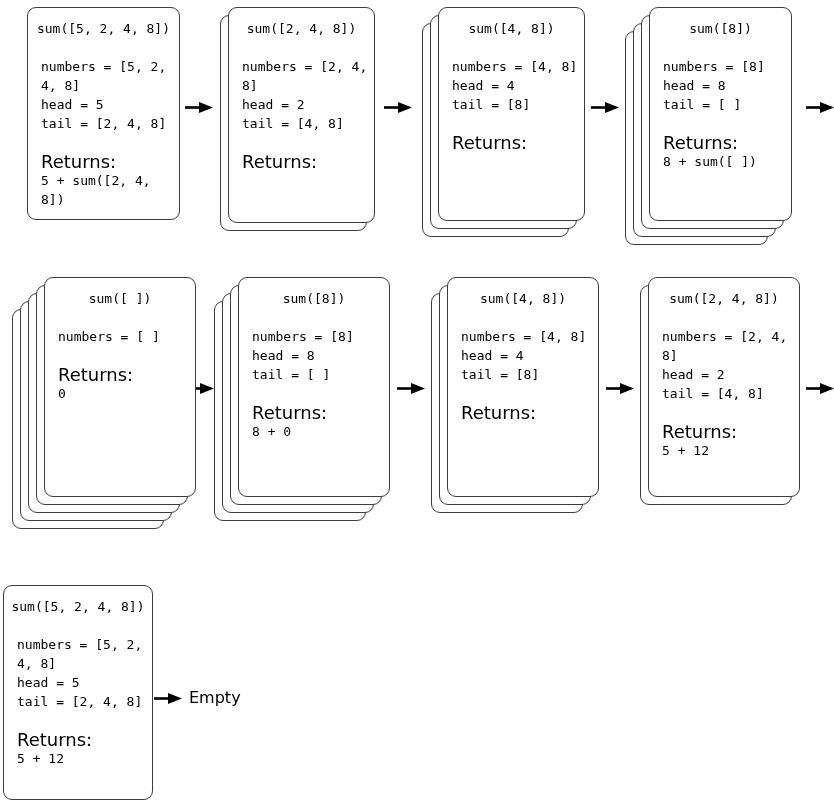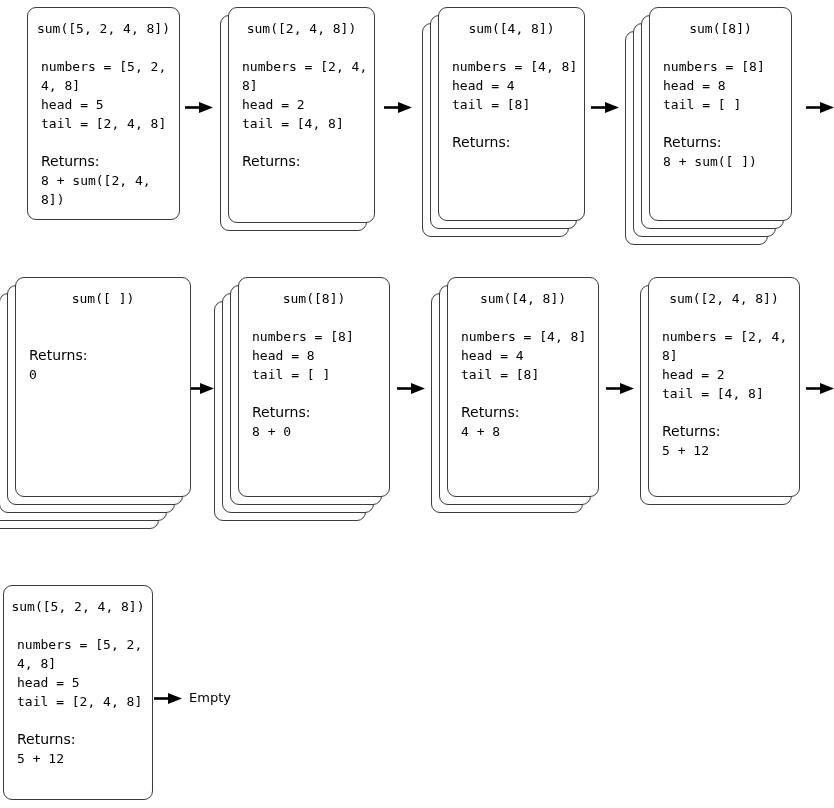--- a/index.html
+++ b/index.html
@@ -33,21 +33,21 @@
     white-space: pre;
   }
   .card-line {
     height: 19px; line-height: 19px;
     padding-left: 13px; padding-right: 4px;
     font-size: 13px;
     white-space: pre;
   }
   .card-line.label {
     font-family: "DejaVu Sans", sans-serif;
-    font-size: 14px;
+    font-size: 18px;
   }
 
   .arrow { position: absolute; width: 28px; height: 13px; }
   
   #a-0-0 { left: 185px; top: 101px; }
   #a-0-1 { left: 384px; top: 101px; }
   #a-0-2 { left: 591px; top: 101px; }
   #a-0-3 { left: 806px; top: 101px; }
   
   #a-1-0 { left: 186px; top: 382px; }
@@ -55,51 +55,51 @@
   #a-1-2 { left: 606px; top: 382px; }
   #a-1-3 { left: 806px; top: 382px; }
   
   #a-2-0 { left: 154px; top: 692px; }
 
   
   #s-0-0 { left: 27px;  top: 7px;   width: 153px; height: 213px; }
   #s-0-1 { left: 228px; top: 7px;   width: 147px; height: 216px; }
   #s-0-2 { left: 438px; top: 7px;   width: 147px; height: 214px; }
   #s-0-3 { left: 649px; top: 7px;   width: 143px; height: 214px; }
-  #s-1-0 { left: 15px;  top: 277px; width: 152px; height: 220px; padding-left: 24px; }
+  #s-1-0 { left: 44px;  top: 277px; width: 152px; height: 220px; }
   #s-1-1 { left: 238px; top: 277px; width: 152px; height: 220px; }
   #s-1-2 { left: 447px; top: 277px; width: 152px; height: 220px; }
   #s-1-3 { left: 648px; top: 277px; width: 152px; height: 220px; }
   #s-2-0 { left: 3px;   top: 585px; width: 150px; height: 215px; }
 
   .empty-label {
     position: absolute;
     left: 189px; top: 688px;
     font-family: "DejaVu Sans", sans-serif;
-    font-size: 13px;
+    font-size: 16px;
     line-height: 19px;
     color: #000000;
   }
 </style>
 </head>
 <body style="--line: #3c3c3c; background: rgb(255, 255, 255); color: rgb(0, 0, 0);">
 
 <div id="canvas">
 
   <div class="stack" id="s-0-0">
       <div class="card">
         <div class="card-title">sum([5, 2, 4, 8])</div>
         <div class="card-line blank"></div>
         <div class="card-line code">numbers = [5, 2,</div>
         <div class="card-line code">4, 8]</div>
         <div class="card-line code">head = 5</div>
         <div class="card-line code">tail = [2, 4, 8]</div>
         <div class="card-line blank"></div>
         <div class="card-line label">Returns:</div>
-        <div class="card-line code">8 + sum([2, 4,</div>
+        <div class="card-line code">5 + sum([2, 4,</div>
         <div class="card-line code">8])</div>
       </div>
     </div>
   <div class="stack" id="s-0-1">
       <div class="layer" style="left: -8px; top: 8px; z-index: 4;"></div>
       <div class="card">
         <div class="card-title">sum([2, 4, 8])</div>
         <div class="card-line blank"></div>
         <div class="card-line code">numbers = [2, 4,</div>
         <div class="card-line code">8]</div>
@@ -139,20 +139,21 @@
     </div>
 
   <div class="stack" id="s-1-0">
       <div class="layer" style="left: -32px; top: 32px; z-index: 1;"></div>
       <div class="layer" style="left: -24px; top: 24px; z-index: 2;"></div>
       <div class="layer" style="left: -16px; top: 16px; z-index: 3;"></div>
       <div class="layer" style="left: -8px; top: 8px; z-index: 4;"></div>
       <div class="card">
         <div class="card-title">sum([ ])</div>
         <div class="card-line blank"></div>
+        <div class="card-line code">numbers = [ ]</div>
         <div class="card-line blank"></div>
         <div class="card-line label">Returns:</div>
         <div class="card-line code">0</div>
       </div>
     </div>
   <div class="stack" id="s-1-1">
       <div class="layer" style="left: -24px; top: 24px; z-index: 2;"></div>
       <div class="layer" style="left: -16px; top: 16px; z-index: 3;"></div>
       <div class="layer" style="left: -8px; top: 8px; z-index: 4;"></div>
       <div class="card">
@@ -170,21 +171,20 @@
       <div class="layer" style="left: -16px; top: 16px; z-index: 3;"></div>
       <div class="layer" style="left: -8px; top: 8px; z-index: 4;"></div>
       <div class="card">
         <div class="card-title">sum([4, 8])</div>
         <div class="card-line blank"></div>
         <div class="card-line code">numbers = [4, 8]</div>
         <div class="card-line code">head = 4</div>
         <div class="card-line code">tail = [8]</div>
         <div class="card-line blank"></div>
         <div class="card-line label">Returns:</div>
-        <div class="card-line code">4 + 8</div>
       </div>
     </div>
   <div class="stack" id="s-1-3">
       <div class="layer" style="left: -8px; top: 8px; z-index: 4;"></div>
       <div class="card">
         <div class="card-title">sum([2, 4, 8])</div>
         <div class="card-line blank"></div>
         <div class="card-line code">numbers = [2, 4,</div>
         <div class="card-line code">8]</div>
         <div class="card-line code">head = 2</div>

